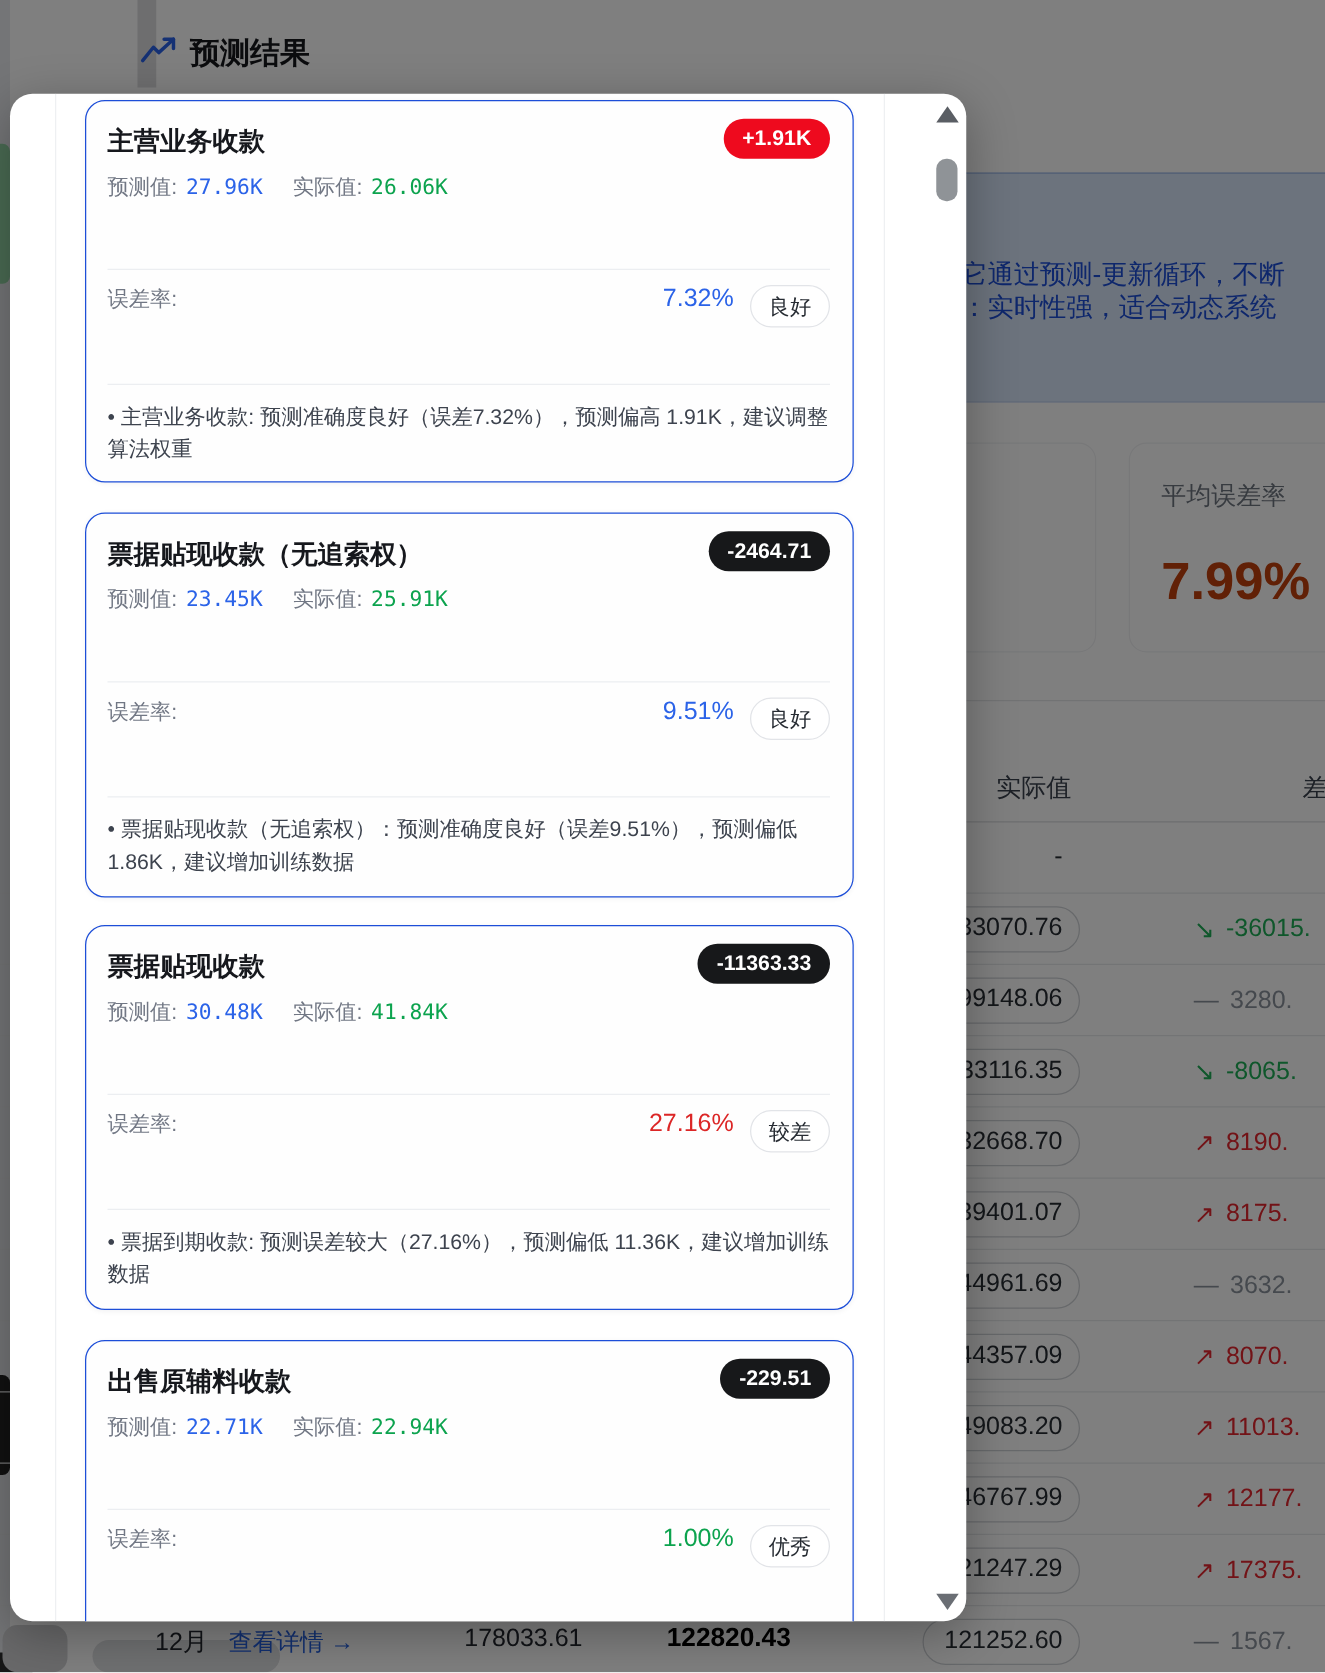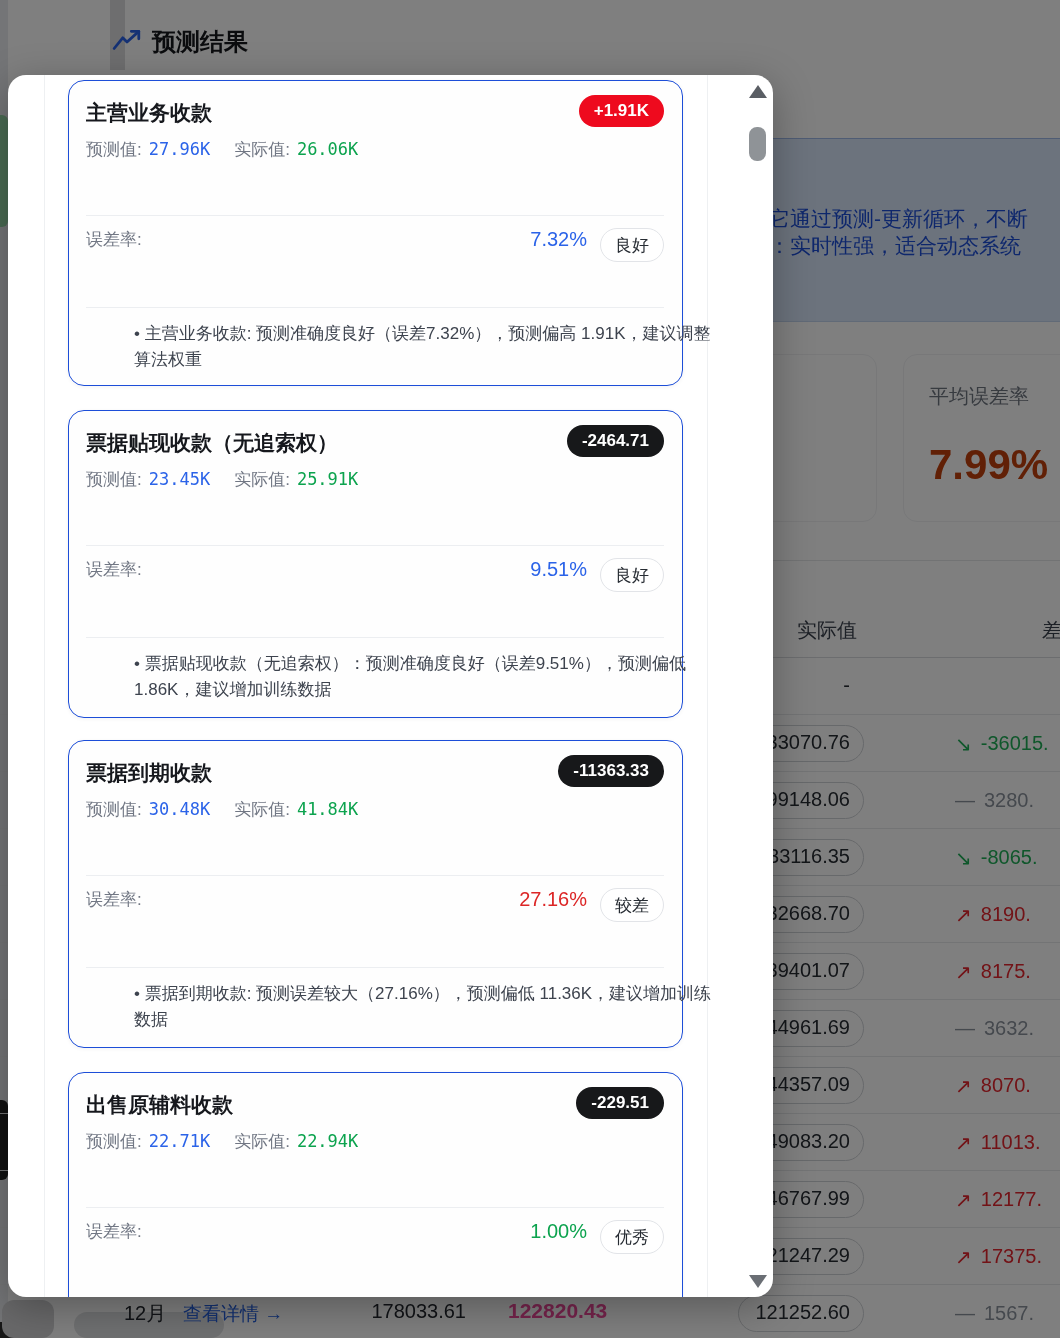--- a/index.html
+++ b/index.html
@@ -40,21 +40,21 @@
   .cell-actual{position:absolute;right:196px;top:10px;width:126px;height:37px;border:1.5px solid #cfd2d6;border-radius:19px;box-sizing:border-box;
     font-size:20px;color:#272c33;text-align:right;padding-right:13px;line-height:33px;}
   .cell-actual.plain{border-color:transparent;}
   .cell-diff{position:absolute;left:955px;top:0;height:57px;display:flex;align-items:center;gap:9px;font-size:20px;white-space:nowrap;}
   .t-up{color:#e5262e;}
   .t-down{color:#1fae57;}
   .t-flat{color:#8b929c;}
   .cell-month{position:absolute;left:124px;top:15px;font-size:20px;color:#23272e;}
   .cell-link{position:absolute;left:183px;top:16px;font-size:19px;color:#2460e0;white-space:nowrap;}
   .cell-forecast{position:absolute;right:594px;top:15px;width:150px;text-align:right;font-size:20px;color:#23272e;}
-  .cell-updated{position:absolute;right:402px;top:14px;width:150px;text-align:left;font-size:21px;font-weight:700;color:#ec4899;}
+  .cell-updated{position:absolute;right:402px;top:14px;width:150px;text-align:center;font-size:21px;font-weight:700;color:#000000;}
 
   
   .overlay{position:absolute;inset:0;background:rgba(0,0,0,0.5);z-index:5;}
 
   
   .modal{position:absolute;left:8px;top:75px;width:765px;height:1222px;background:#fff;border-radius:18px;z-index:10;
     box-shadow:0 10px 40px rgba(0,0,0,0.30);overflow:hidden;}
   .vline{position:absolute;top:0;bottom:0;width:1px;background:#eef0f2;}
   .vline.v1{left:36px;}
   .vline.v2{left:699px;}
@@ -77,21 +77,21 @@
   .c-blue{color:#2b63e8;}
   .c-green{color:#0ca34e;}
   .c-red{color:#dc2626;}
   .hdiv{position:absolute;left:17px;right:18px;height:1px;background:#eceef1;}
   .d1{top:134px;}
   .d2{top:226px;}
   .rate-row{position:absolute;top:147px;left:17px;right:18px;display:flex;align-items:flex-start;height:36px;}
   .rate-label{font-size:17px;color:#717784;}
   .rate-val{margin-left:auto;margin-right:13px;font-size:20px;}
   .grade{border:1px solid #e2e4e8;border-radius:17px;height:34px;padding:0 14px;display:flex;align-items:center;font-size:17px;color:#272c33;background:#fff;box-sizing:border-box;}
-  .note{position:absolute;top:240px;left:17px;width:580px;font-size:17px;line-height:26px;color:#3d434e;margin-left:48px;}
+  .note{position:absolute;top:240px;left:17px;width:580px;font-size:17px;line-height:26px;color:#3d434e;}
 
   .scrollbar{position:absolute;left:740px;top:0;width:20px;height:100%;}
   .arrow-up{position:absolute;left:1px;top:10px;width:0;height:0;border-left:9px solid transparent;border-right:9px solid transparent;border-bottom:13px solid #5a5e64;}
   .arrow-down{position:absolute;left:1px;top:1200px;width:0;height:0;border-left:9px solid transparent;border-right:9px solid transparent;border-top:13px solid #6a6e74;}
   .thumb{position:absolute;left:1px;top:52px;width:17px;height:34px;border-radius:8px;background:#8f9397;}
 </style>
 </head>
 <body>
 
 <div id="app">
@@ -258,21 +258,21 @@
         <span class="rate-label">误差率:</span>
         <span class="rate-val c-blue">9.51%</span>
         <span class="grade">良好</span>
       </div>
       <div class="hdiv d2"></div>
       <div class="note">• 票据贴现收款（无追索权）：预测准确度良好（误差9.51%），预测偏低 1.86K，建议增加训练数据</div>
     </div>
 
     <div class="card c3">
       <div class="card-head">
-        <div class="card-title">票据到期收款</div>
+        <div class="card-title">票据贴现收款</div>
         <div class="badge badge-dark">-11363.33</div>
       </div>
       <div class="vals">
         <span class="lbl">预测值:</span>
         <span class="val c-blue">30.48K</span>
         <span class="lbl lbl2">实际值:</span>
         <span class="val c-green">41.84K</span>
       </div>
       <div class="hdiv d1"></div>
       <div class="rate-row">

